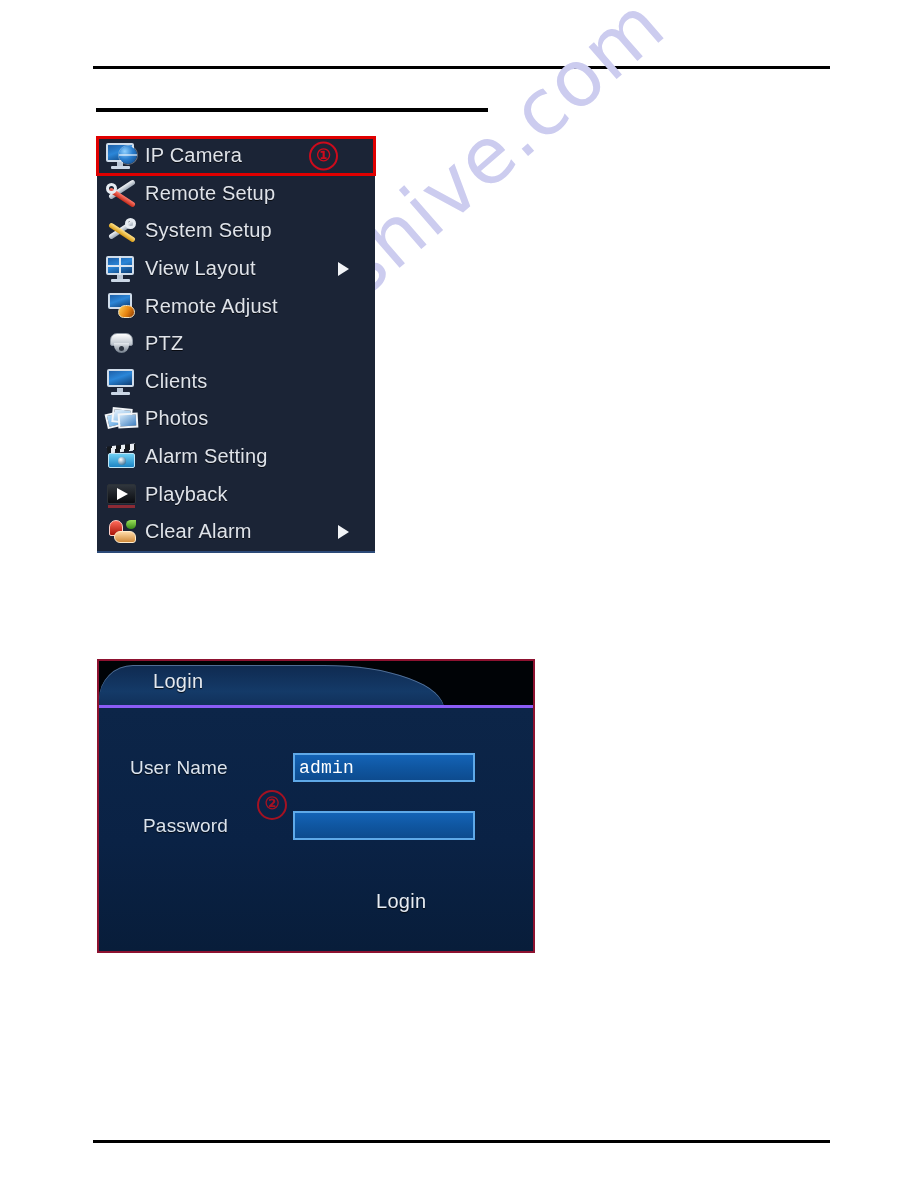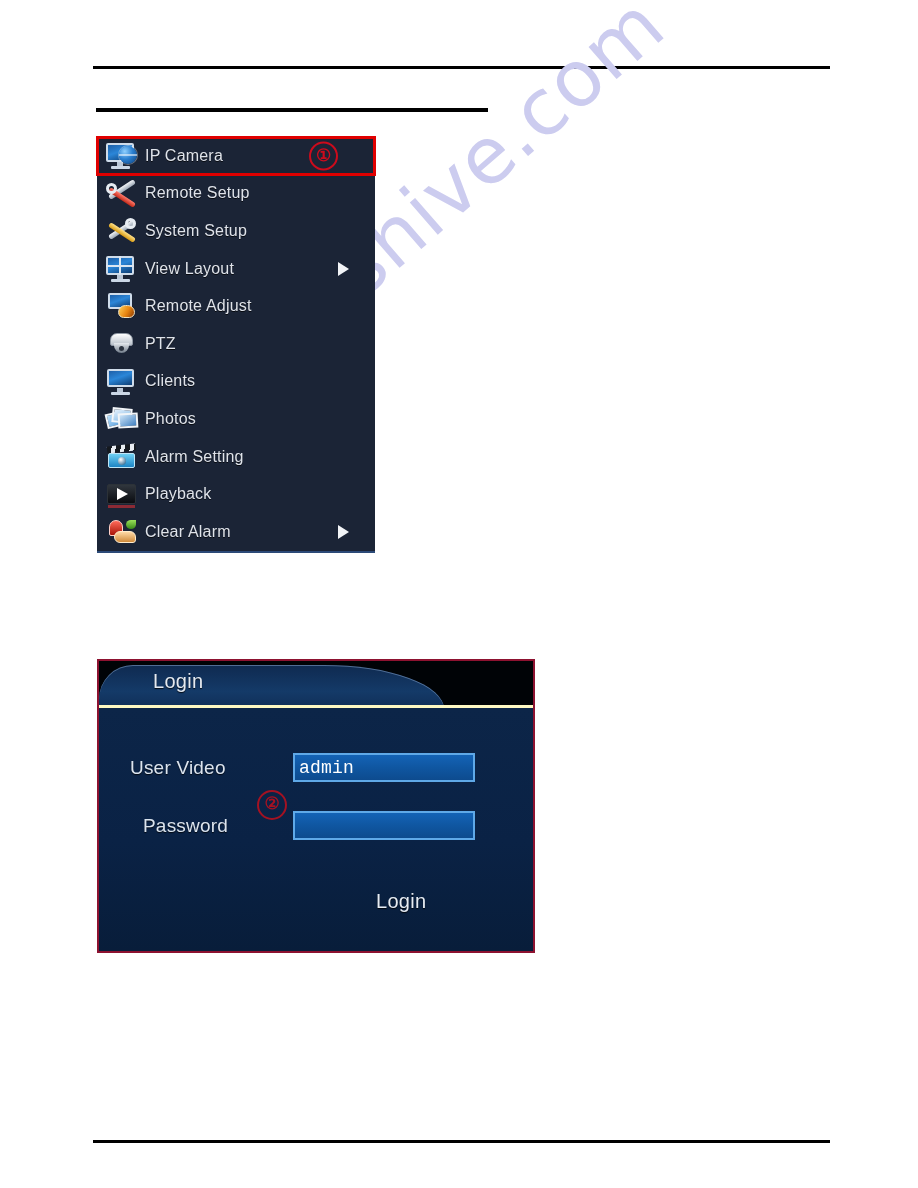--- a/index.html
+++ b/index.html
@@ -71,21 +71,21 @@
     z-index: 4;
   }
   .mi-icon {
     width: 34px;
     height: 29px;
     flex: 0 0 34px;
     position: relative;
     margin-right: 6px;
   }
   .mi-label {
-    font-size: 16px;
+    font-size: 20px;
     color: #dfe3ea;
     letter-spacing: 0.2px;
     text-shadow: 0 1px 0 rgba(0,0,0,.7);
     white-space: nowrap;
   }
   .mi-arrow {
     position: absolute;
     right: 26px;
     top: 50%;
     transform: translateY(-50%);
@@ -243,21 +243,21 @@
   
   #login-dialog {
     position: absolute;
     left: 97px;
     top: 659px;
     width: 438px;
     height: 294px;
     z-index: 3;
     border: 2px solid #8d1230;
     box-sizing: border-box;
-    background: #fef9c3;
+    background: #8b5cf6;
   }
   #login-titlebar {
     position: relative;
     height: 44px;
     background: #000306;
     overflow: hidden;
   }
   #login-tab {
     position: absolute;
     left: 0; top: 4px;
@@ -465,21 +465,21 @@
 
   <div id="login-titlebar">
     <div id="login-tab"></div>
     <div id="login-title">Login</div>
 
   </div>
 
   <div id="login-body">
 
     <div class="lg-row" id="row-username">
-      <span class="lg-label" id="label-username">User Video</span>
+      <span class="lg-label" id="label-username">User Name</span>
       <span class="lg-input" id="input-username">
         <span class="lg-input-value">admin</span>
       </span>
     </div>
 
     <div class="lg-row" id="row-password">
       <span class="lg-label" id="label-password">Password</span>
       <span class="lg-input" id="input-password">
         <span class="lg-input-value"></span>
       </span>

